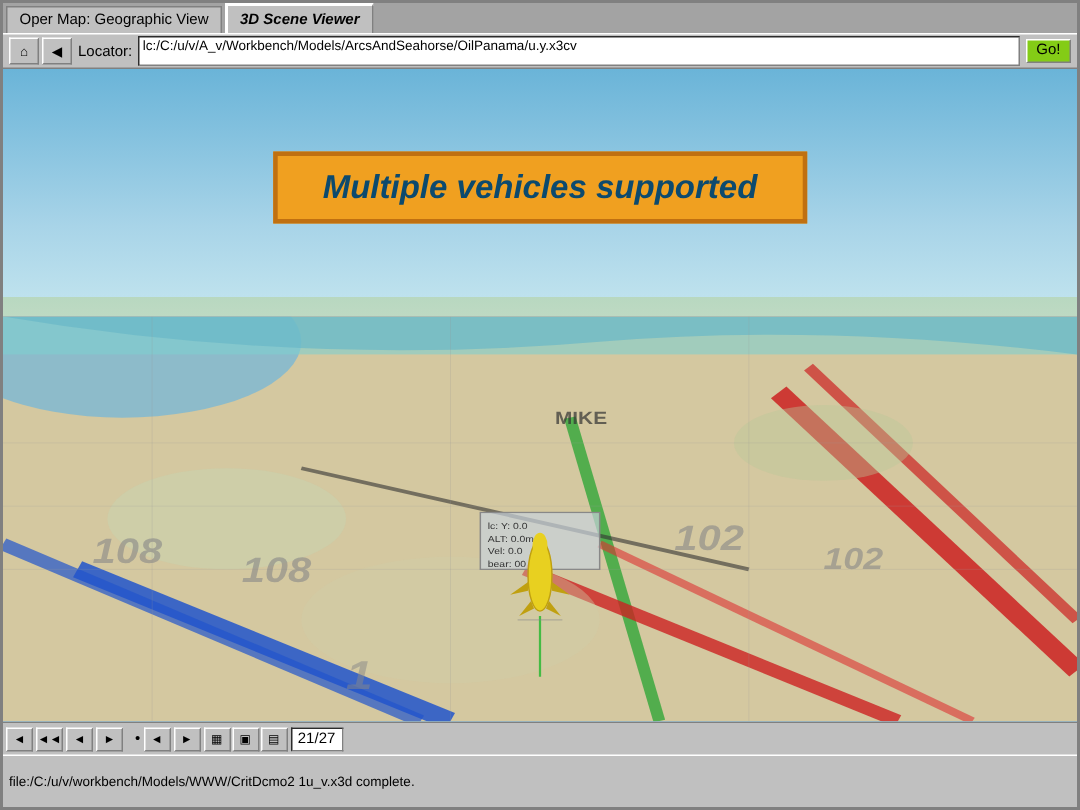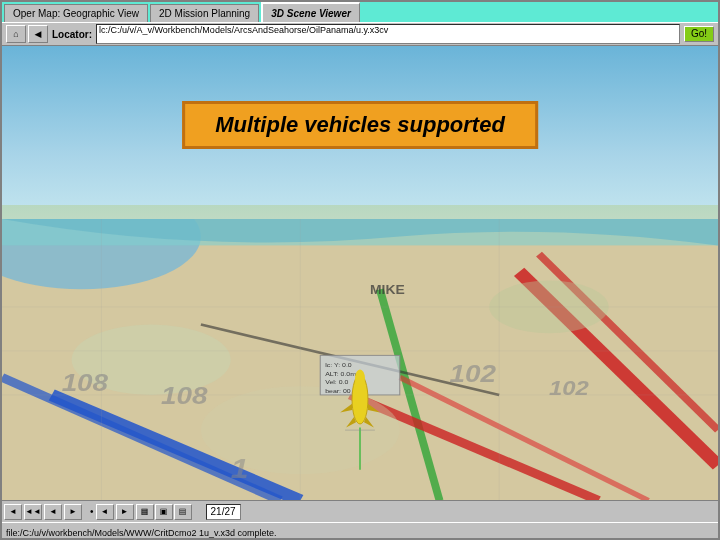--- a/index.html
+++ b/index.html
@@ -17,21 +17,21 @@
       height: 540px;
       background: #c0c0c0;
       border: 2px solid #808080;
       display: flex;
       flex-direction: column;
     }
 
     
     .tab-bar {
       display: flex;
-      background: #5eead4;
+      background: #a3a3a3;
       padding: 2px 2px 0 2px;
       gap: 2px;
       height: 20px;
       align-items: flex-end;
     }
 
     .tab {
       padding: 2px 8px;
       background: #c0c0c0;
       border: 1px solid #808080;
@@ -80,21 +80,21 @@
       border-left-color: #ffffff;
       display: flex;
       align-items: center;
       justify-content: center;
       font-size: 9px;
       cursor: pointer;
     }
 
     .locator-label {
       font-size: 10px;
-      font-weight: bold;
+      font-weight: normal;
       white-space: nowrap;
     }
 
     .locator-field {
       flex: 1;
       height: 20px;
       background: white;
       border: 1px inset #808080;
       font-size: 9px;
       padding: 0 2px;
@@ -164,21 +164,21 @@
       border: 3px solid #c07010;
       padding: 8px 30px;
       text-align: center;
       z-index: 10;
       white-space: nowrap;
     }
 
     .banner-text {
       font-size: 22px;
       font-weight: bold;
-      color: #000000;
+      color: #0c4a6e;
       font-style: italic;
     }
 
     
     .status-bar {
       height: 22px;
       background: #c0c0c0;
       border-top: 1px solid #808080;
       display: flex;
       align-items: center;
@@ -210,21 +210,20 @@
     .status-page {
       font-size: 10px;
       padding: 0 4px;
       background: white;
       border: 1px inset #808080;
       height: 16px;
       display: flex;
       align-items: center;
       min-width: 35px;
       justify-content: center;
-      margin-left: 12px;
     }
 
     .status-icons {
       display: flex;
       gap: 1px;
     }
 
     .status-icon-btn {
       width: 18px;
       height: 16px;
@@ -237,37 +236,34 @@
       justify-content: center;
       font-size: 8px;
       cursor: pointer;
     }
 
     
     .file-path {
       height: 16px;
       background: #c0c0c0;
       display: flex;
-      align-items: flex-end;
-      padding: 0 4px;
+      align-items: center;
+      padding: 17px 4px;
       font-size: 9px;
       border-top: 1px solid #ffffff;
     }
   </style>
 </head>
 <body>
 
 <div class="window">
 
   <div class="tab-bar">
     <div class="tab">
       <span>Oper Map: Geographic View</span>
-    </div>
-    <div class="tab">
-      <span>2D Mission Planning</span>
     </div>
     <div class="tab active">
       <span>3D Scene Viewer</span>
     </div>
   </div>
 
   <div class="toolbar">
     <div class="toolbar-buttons">
       <div class="toolbar-btn">⌂</div>
       <div class="toolbar-btn">◀</div>

